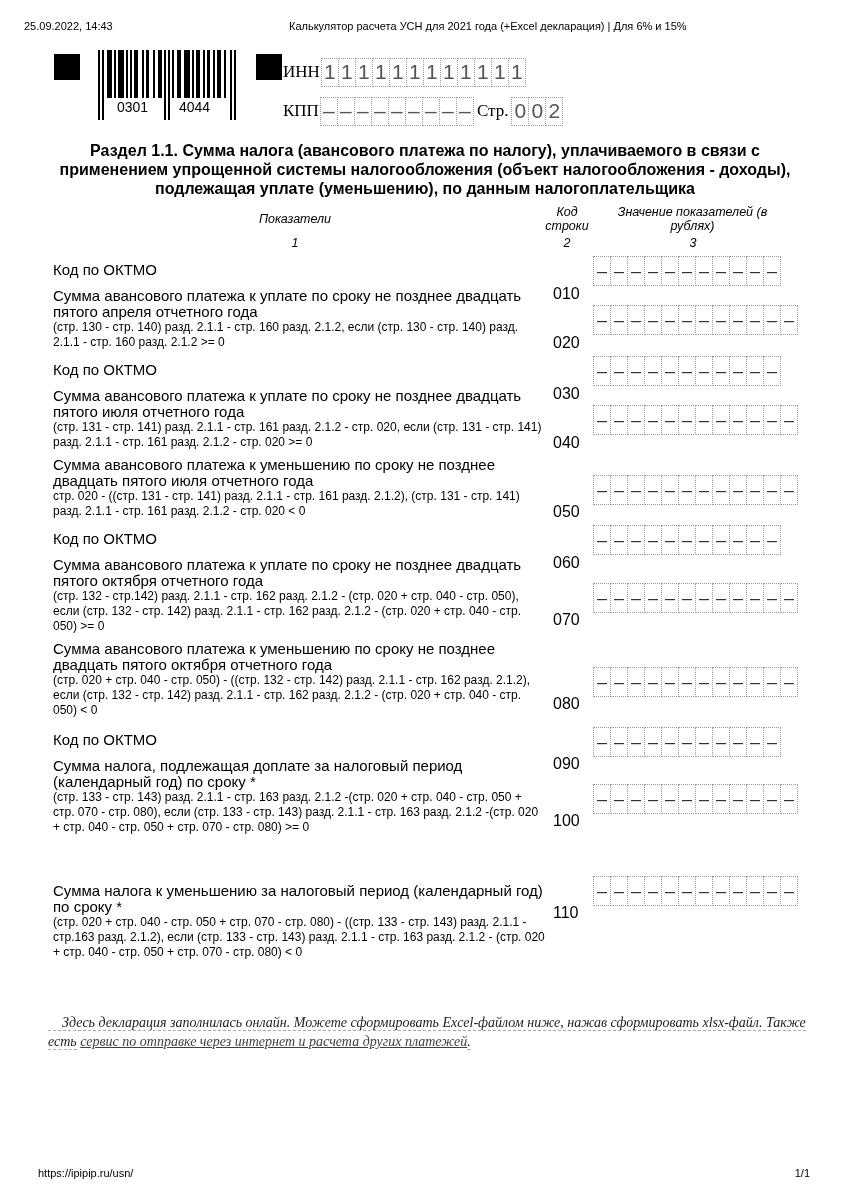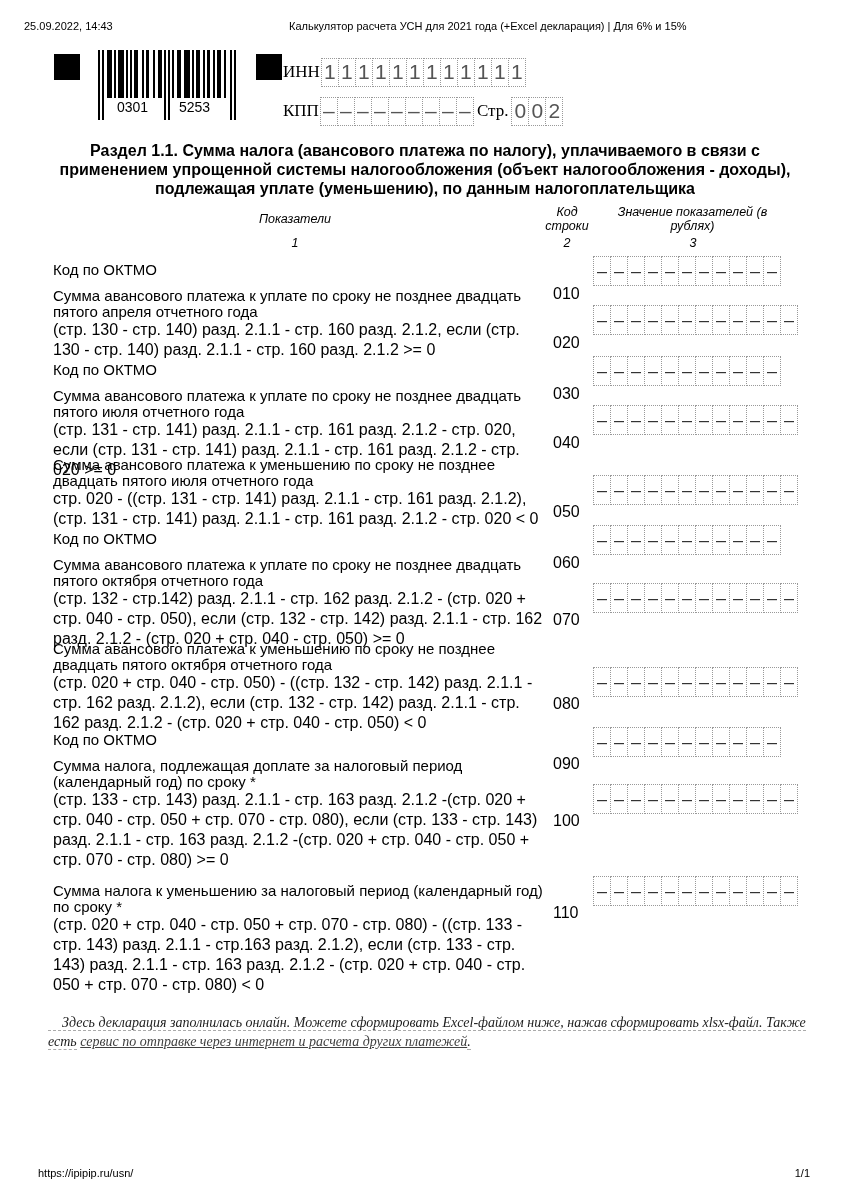--- a/index.html
+++ b/index.html
@@ -22,21 +22,21 @@
   .cells { display: flex; }
   .cell { width: 16px; height: 27px; border: 1px dotted #999; margin-left: -1px; display: flex; align-items: center; justify-content: center; font-family: "Liberation Sans", sans-serif; font-size: 19px; color: #333; box-sizing: content-box; }
   .cell:first-child { margin-left: 0; }
   .cell.big { font-size: 21px; color: #555; font-weight: 300; }
 
   .section-title { position: absolute; left: 50px; top: 141px; width: 750px; text-align: center; font-weight: bold; font-size: 16px; line-height: 19px; }
 
   .col-head { position: absolute; font-style: italic; font-size: 12.5px; text-align: center; line-height: 14px; }
 
   .row-label { position: absolute; left: 53px; width: 492px; font-size: 15px; line-height: 16px; }
-  .row-label .sub { font-size: 16px; line-height: 20px; display: block; }
+  .row-label .sub { font-size: 12px; line-height: 15px; display: block; }
   .row-code { position: absolute; left: 553px; font-size: 16px; margin-top: 23px; }
   .row-cells { position: absolute; left: 593px; }
   .row-cells .cell { height: 28px; font-size: 18px; }
 
   .footnote { position: absolute; left: 48px; top: 950px; width: 760px; font-family: "Liberation Serif", serif; font-size: 15px; line-height: 19px; }
   .note { position: absolute; left: 48px; top: 1013px; width: 770px; font-family: "Liberation Serif", serif; font-style: italic; font-size: 14px; line-height: 19px; color: #222; }
   .note .dotted { border-bottom: 1px dashed #aaa; }
   .note a { color: #404040; text-decoration: underline; }
 </style>
 </head>
@@ -76,21 +76,21 @@
       <rect x="109" y="0" width="3" height="48"></rect>
       <rect x="115" y="0" width="2" height="48"></rect>
       <rect x="119" y="0" width="4" height="48"></rect>
       <rect x="126" y="0" width="2" height="48"></rect>
       <rect x="132" y="0" width="2" height="70"></rect>
       <rect x="136" y="0" width="2" height="70"></rect>
     </g>
   </svg>
   <div class="barcode-nums">
     <span style="left:18px;">0301</span>
-    <span style="left:80px;">5253</span>
+    <span style="left:80px;">4044</span>
   </div>
 </div>
 
 <div class="id-row" style="left:283px; top:58px;">
   <span class="id-label">ИНН</span>
   <div class="cells" id="inn-cells">
       <div class="cell big">1</div>
       <div class="cell big">1</div>
       <div class="cell big">1</div>
       <div class="cell big">1</div>

